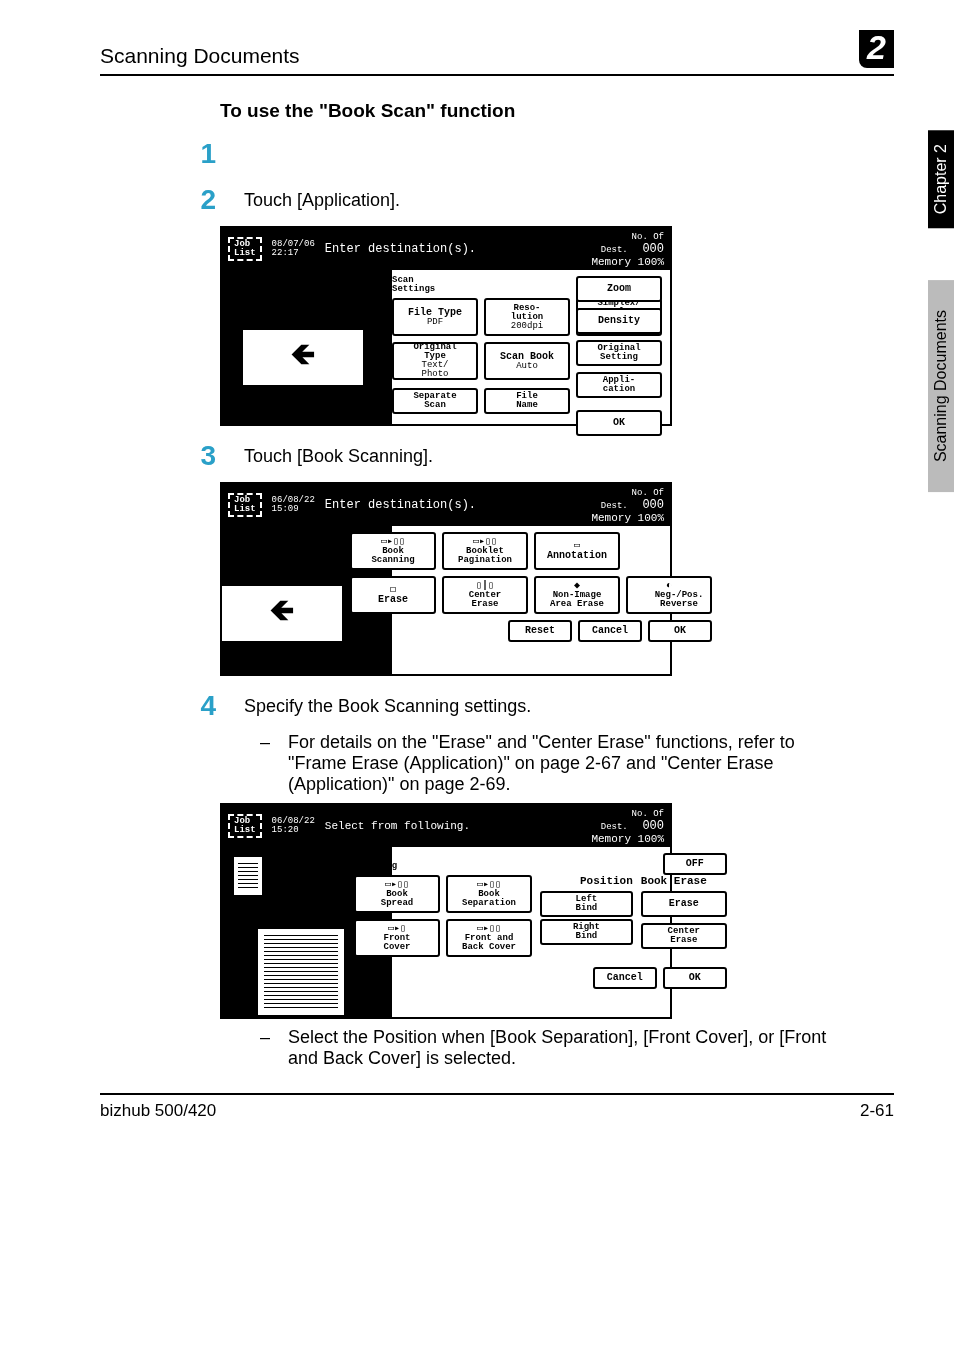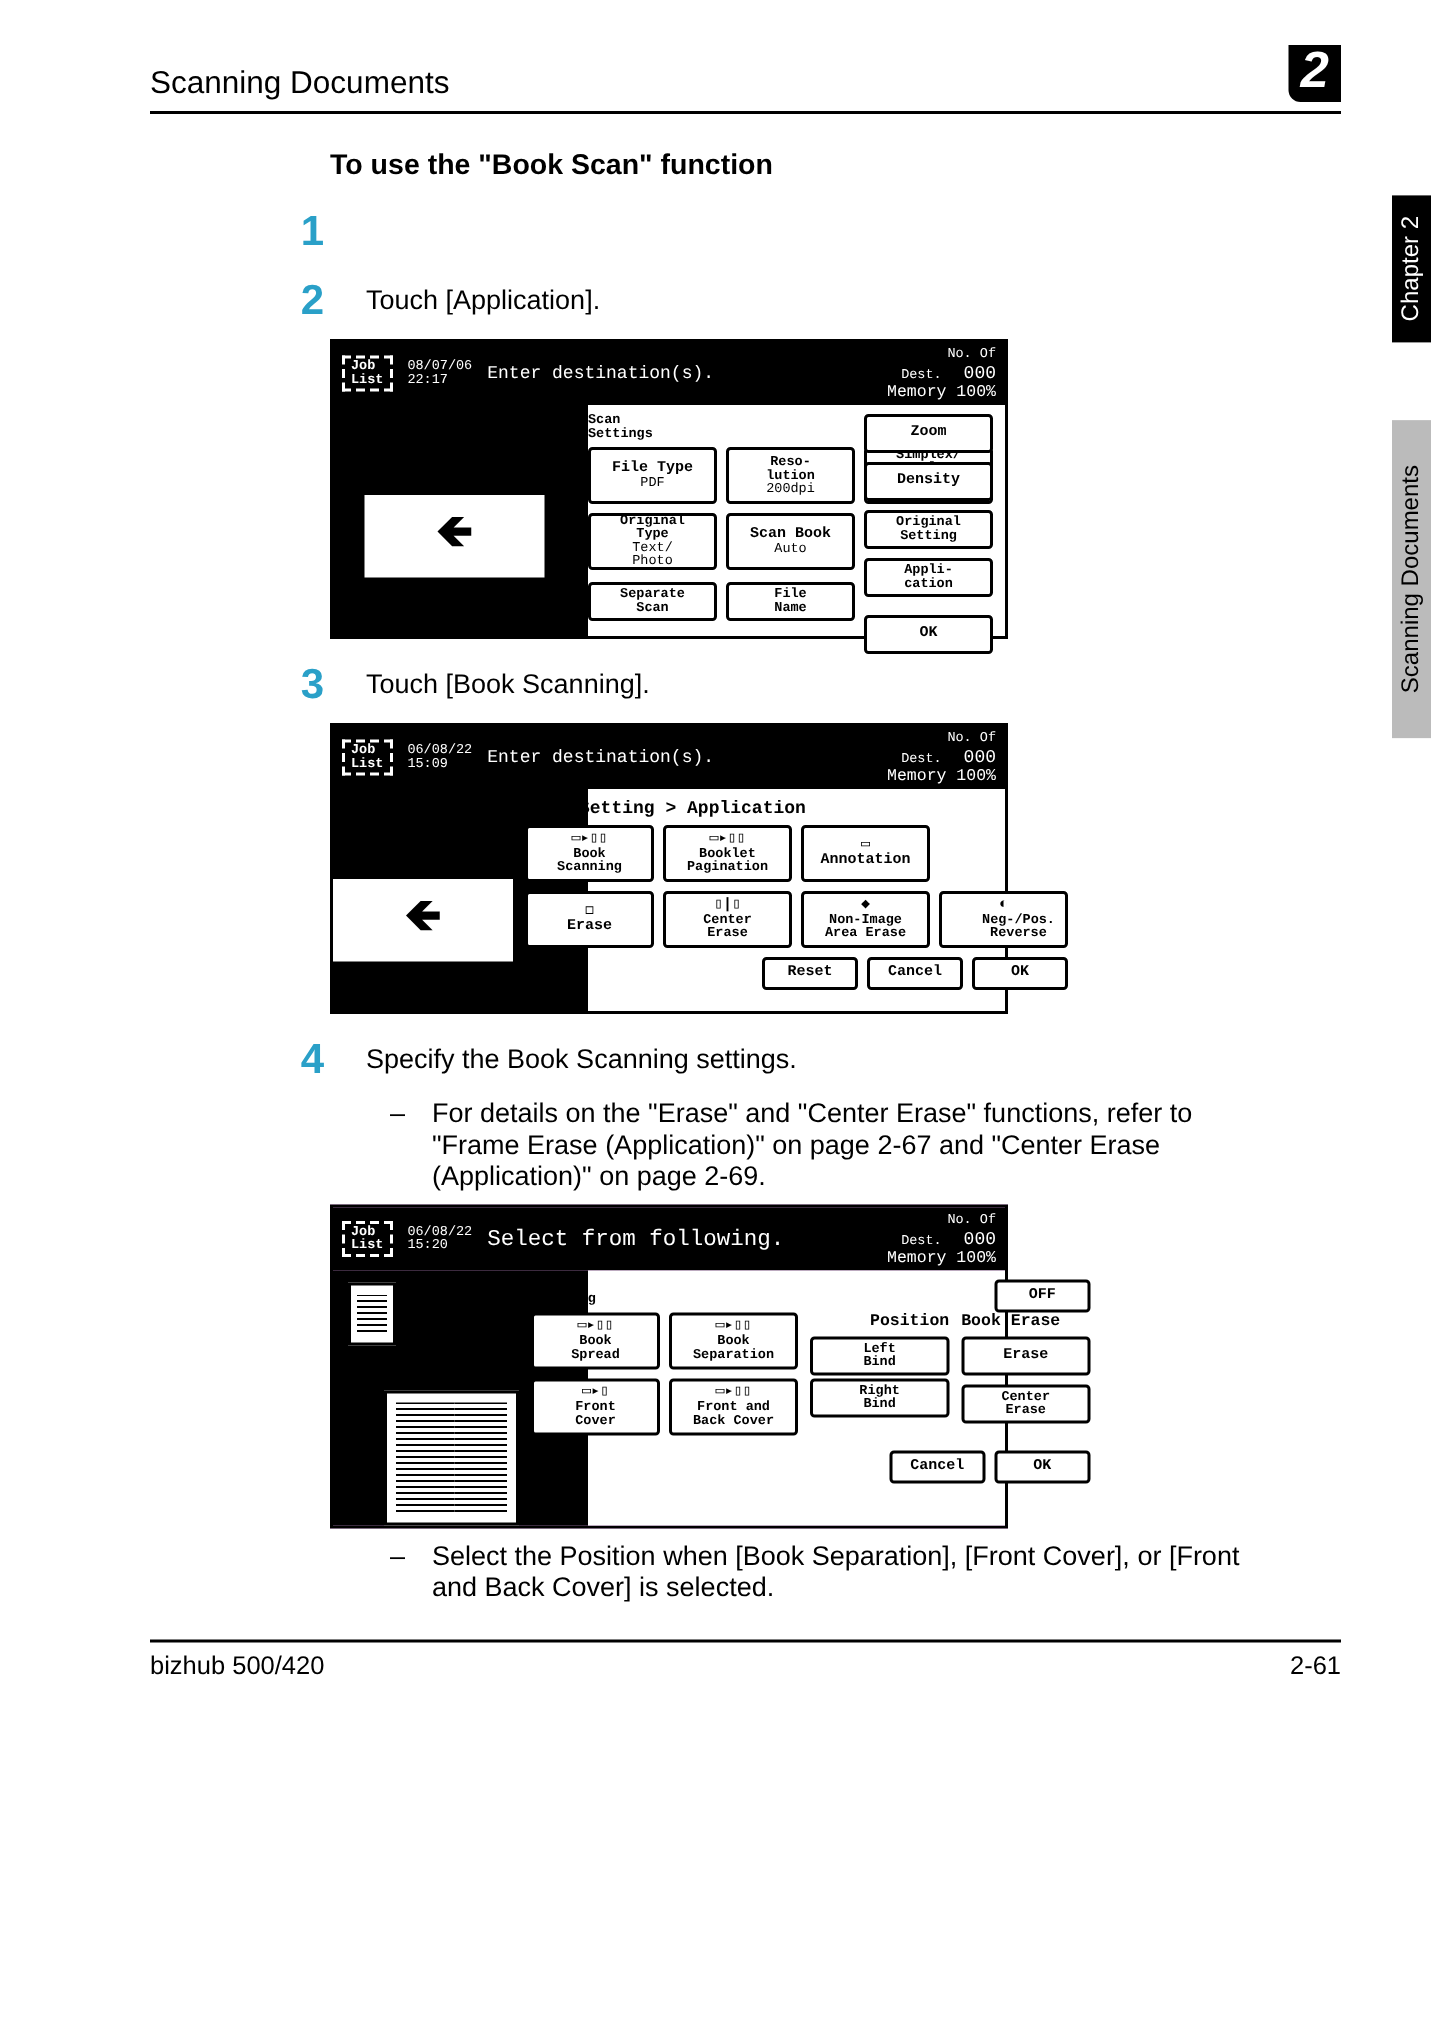--- a/index.html
+++ b/index.html
@@ -223,21 +223,20 @@
 Dest.</span>
         <span style="font-size:12px; margin-left:8px;">000</span><br>
         <span style="font-size:11px;">Memory 100%</span>
       </div>
     </div>
     <div class="lcd-body">
       <div class="lcd-col-left">
         <div class="lcd-arrow">🡸</div>
       </div>
       <div class="lcd-col-right">
-        <div class="lcd-label">Scan Setting &gt; Application</div>
         <div class="btnrow">
           <div class="lbtn dbl">
             <span>▭▸▯▯</span>
             <span class="tinytwo" style="white-space:pre;">Book
 Scanning</span>
           </div>
           <div class="lbtn dbl">
             <span>▭▸▯▯</span>
             <span class="tinytwo" style="white-space:pre;">Booklet
 Pagination</span>
@@ -286,21 +285,21 @@
     <span>For details on the "Erase" and "Center Erase" functions, refer to "Frame Erase (Application)" on page 2-67 and "Center Erase (Application)" on page 2-69.</span>
   </div>
 
   <div class="lcd">
     <div class="lcd-top">
       <div class="left">
         <span class="jobbtn tinytwo" style="white-space:pre;">Job
 List</span>
         <span class="tinytwo" style="white-space:pre;">06/08/22
 15:20</span>
-        <span style="font-size:15px;">Select from following.</span>
+        <span style="font-size:11px;">Select from following.</span>
       </div>
       <div style="text-align:right;">
         <span class="tinytwo" style="white-space:pre;">No. Of
 Dest.</span>
         <span style="font-size:12px; margin-left:8px;">000</span><br>
         <span style="font-size:11px;">Memory 100%</span>
       </div>
     </div>
     <div class="lcd-body">
       <div class="lcd-col-left">

